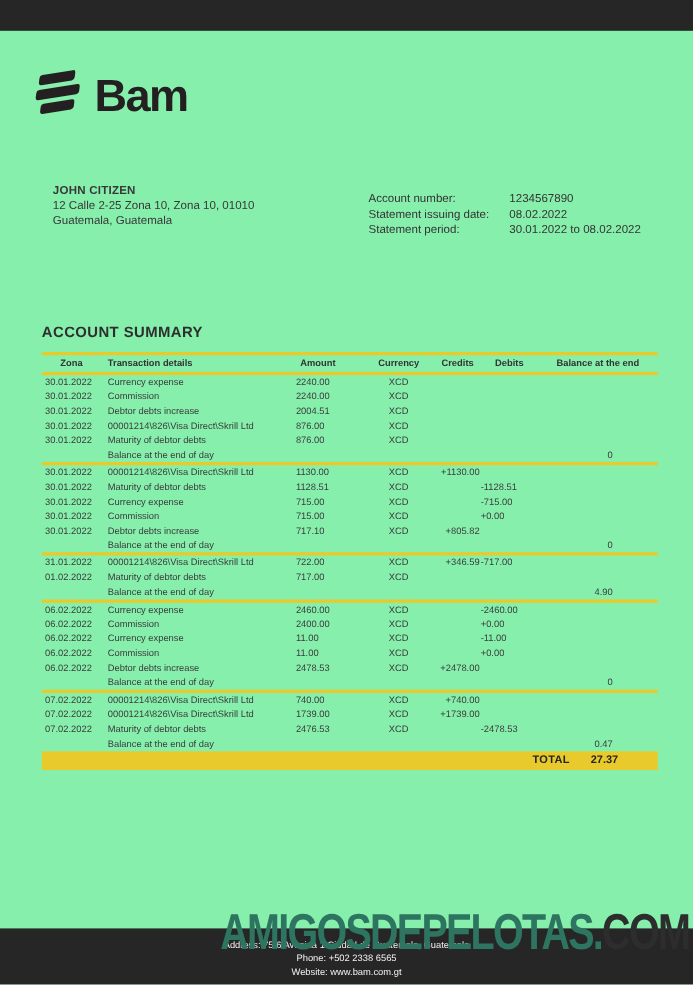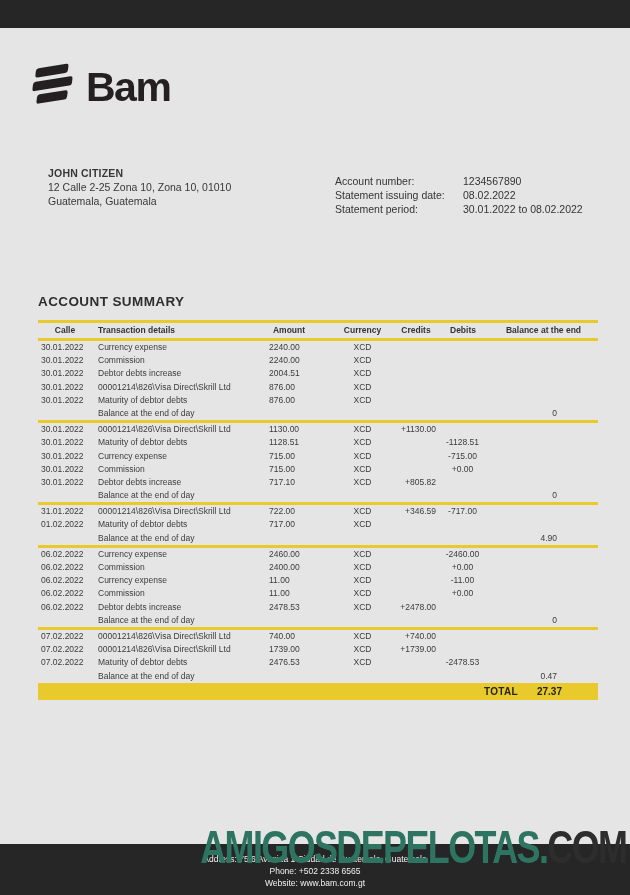--- a/index.html
+++ b/index.html
@@ -1,17 +1,17 @@
 <!DOCTYPE html>
 <html style="--accent-yellow: #e9ca2d; --bar-black: #262626; --watermark-teal: #2e7561; --watermark-dark: #2d2d2d; --brand-black: #242021;"><head>
 <meta charset="utf-8">
 <style>
   html,body{margin:0;padding:0;background:#888;}
   .page{
-    position:relative;width:630px;height:895px;margin:0 auto;background:#e5e5e5;
+    position:relative;width:630px;height:895px;margin:0 auto;background:#86efac;
     font-family:"Liberation Sans","DejaVu Sans",sans-serif;color:#3a3a3a;overflow:hidden;
   }
   .topbar{position:absolute;left:0;top:0;width:630px;height:28px;background:var(--bar-black,#262626);}
   
   .logo{position:absolute;left:30px;top:62px;display:flex;align-items:center;}
   .logo-icon{position:relative;width:48px;height:50px;transform:rotate(-9deg);margin-right:8px;}
   .logo-icon .bar{position:absolute;height:9px;background:#242021;border-radius:2.5px;transform:skewX(-16deg);}
   .logo-icon .b1{top:4px;left:8px;width:33px;}
   .logo-icon .b2{top:17px;left:3px;width:40px;}
   .logo-icon .b3{top:30px;left:5px;width:31px;}
@@ -30,21 +30,21 @@
   .table{position:absolute;left:38px;top:320px;width:560px;font-size:8.5px;color:#3b3b3b;}
   .yline{height:3px;background:var(--accent-yellow,#e9ca2d);}
   .trow{display:flex;height:13.2px;line-height:13.2px;align-items:center;}
   .thead .trow{height:15px;line-height:15px;font-weight:700;color:#333;}
   .cell{box-sizing:border-box;flex:none;white-space:nowrap;overflow:hidden;}
   .c-date{width:54px;padding-left:3px;}
   .c-details{width:156px;padding-left:6px;}
   .c-amount{width:82px;padding-left:21px;}
   .c-currency{width:65px;text-align:center;}
   .c-credits{width:42px;text-align:right;padding-right:1px;}
-  .c-debits{width:52px;text-align:center;padding-right:1px;}
+  .c-debits{width:52px;text-align:left;padding-right:1px;}
   .c-balance{flex:1 1 auto;text-align:right;padding-right:41px;}
   .thead .c-date{text-align:center;padding-left:0;}
   .thead .c-amount{text-align:center;padding-left:0;}
   .thead .c-credits,.thead .c-debits{text-align:center;padding-right:0;}
   .thead .c-balance{text-align:center;padding-right:0;}
   .total-band{display:flex;height:17px;line-height:17px;background:var(--accent-yellow,#e9ca2d);
     font-weight:700;font-size:10px;color:#242424;align-items:center;}
   .total-spacer{width:437px;flex:none;}
   .total-label{width:52px;flex:none;text-align:center;letter-spacing:.3px;}
   .total-value{flex:1;text-align:right;padding-right:36px;}
@@ -94,21 +94,21 @@
       <div class="val">30.01.2022 to 08.02.2022</div>
     </div>
   </div>
 
   <div class="summary-title">ACCOUNT SUMMARY</div>
 
   <div class="table">
     <div class="thead">
       <div class="yline"></div>
       <div class="trow">
-        <div class="cell c-date">Calle</div>
+        <div class="cell c-date">Zona</div>
         <div class="cell c-details">Transaction details</div>
         <div class="cell c-amount">Amount</div>
         <div class="cell c-currency">Currency</div>
         <div class="cell c-credits">Credits</div>
         <div class="cell c-debits">Debits</div>
         <div class="cell c-balance">Balance at the end</div>
       </div>
       <div class="yline"></div>
     </div>
 

